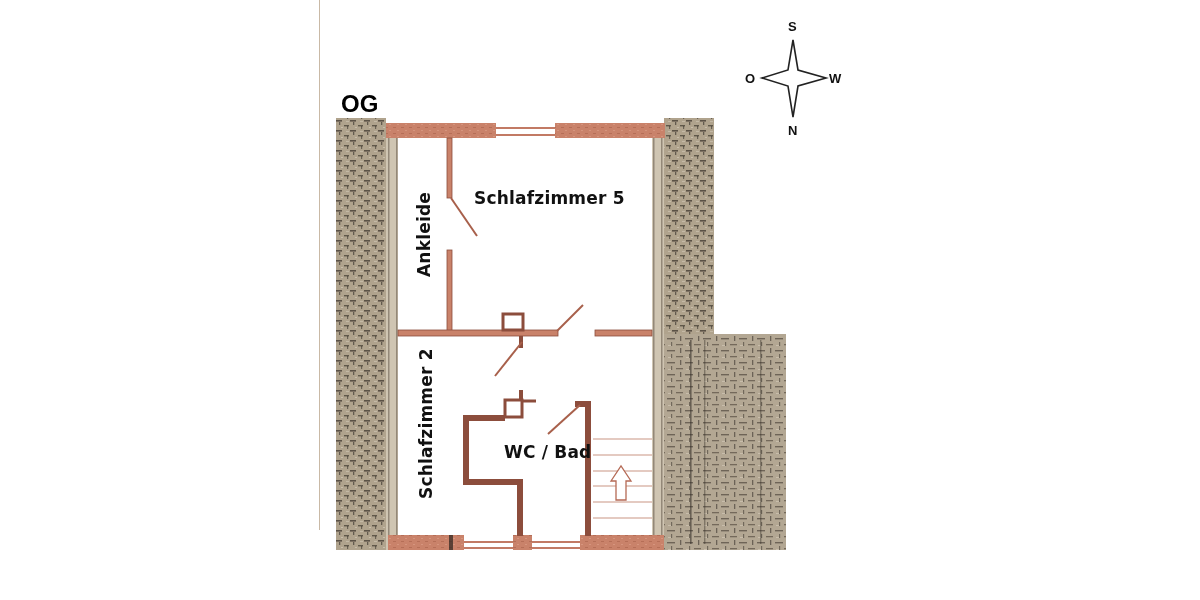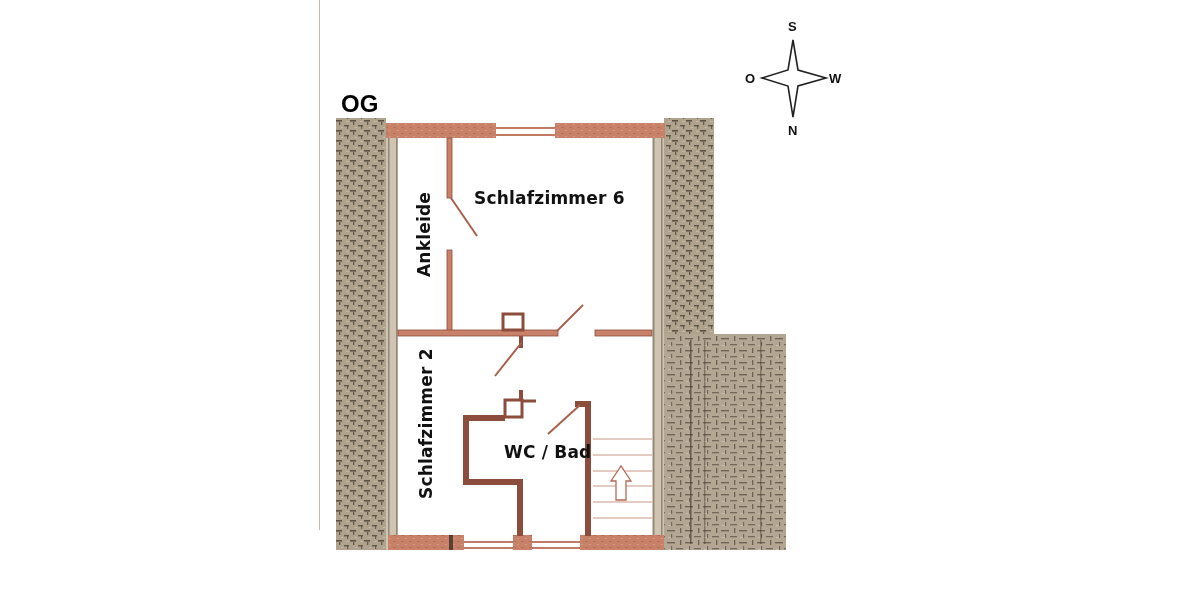--- a/index.html
+++ b/index.html
@@ -116,16 +116,16 @@
     <line x1="593" y1="471" x2="652" y2="471"></line>
     <line x1="593" y1="486" x2="652" y2="486"></line>
     <line x1="593" y1="502" x2="652" y2="502"></line>
     <line x1="593" y1="518" x2="652" y2="518"></line>
     <path d="M616 500 L616 481 L611 481 L621 466 L631 481 L626 481 L626 500 Z" fill="#ffffff" stroke="#b56a55" stroke-width="1.3"></path>
   </g>
 
   <path d="M793 40 L798 70 L826 78 L798 86 L793 117 L788 86 L762 78 L788 70 Z" fill="#ffffff" stroke="#222" stroke-width="1.6"></path>
 </svg>
 
-<div class="abs room-label" style="left:474px;top:188px;">Schlafzimmer 6</div>
+<div class="abs room-label" style="left:474px;top:188px;">Schlafzimmer 5</div>
 <div class="abs room-label rot" style="left:383px;top:226px;width:82px;text-align:center;">Ankleide</div>
 <div class="abs room-label rot" style="left:364px;top:427px;width:124px;text-align:center;">Schlafzimmer 2</div>
 <div class="abs room-label" style="left:504px;top:442px;">WC / Bad</div>
 
 </body></html>

